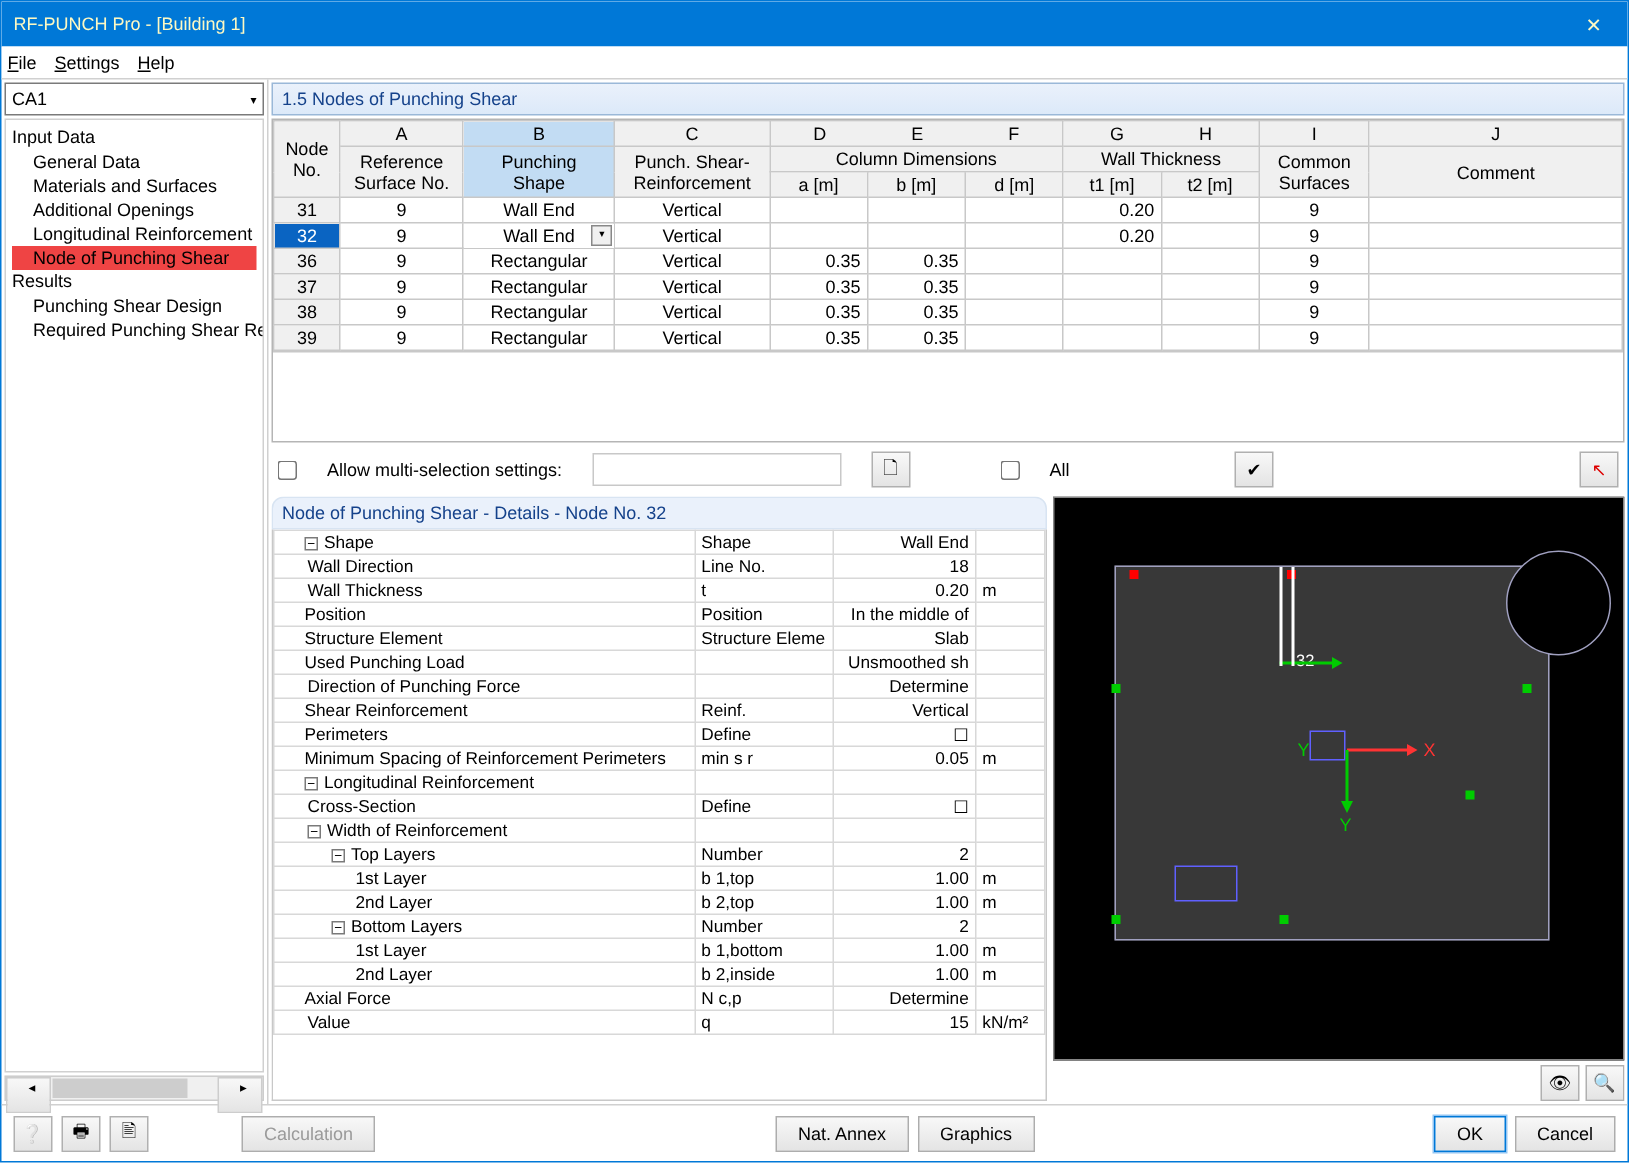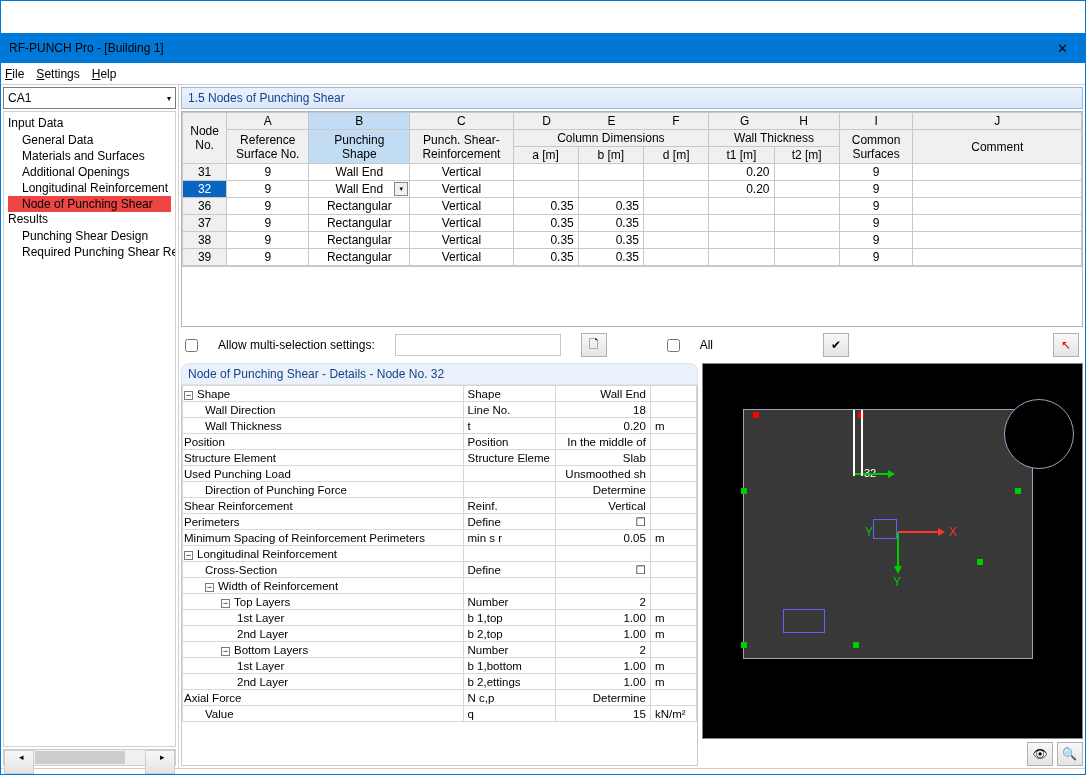--- a/index.html
+++ b/index.html
@@ -1,17 +1,17 @@
 <!DOCTYPE html>
 <html><head>
 <meta charset="utf-8">
 <style>
   * { box-sizing: border-box; margin: 0; padding: 0; font-family: "Segoe UI", Tahoma, sans-serif; font-size: 12px; }
   body { background: #fff; width: 1086px; height: 775px; overflow: hidden; border: 1px solid #0078d7; }
-  .titlebar { height: 30px; background: #0078d7; color: #000000; display: flex; align-items: center; padding-left: 8px; margin-top: 32px; }
+  .titlebar { height: 30px; background: #0078d7; color: #fef9c3; display: flex; align-items: center; padding-left: 8px; }
   .titlebar .title { flex: 1; font-size: 12px; }
   .titlebar .close { width: 45px; text-align: center; font-size: 13px; cursor: default; }
   .menubar { height: 22px; background: #fff; border-bottom: 1px solid #d0d0d0; display: flex; align-items: center; padding-left: 4px; gap: 12px; }
   .menubar span { cursor: default; }
   .menubar span u { text-decoration: underline; }
   .content { display: flex; height: calc(100% - 30px - 22px - 38px); }
   .sidebar { width: 178px; border-right: 1px solid #d0d0d0; display: flex; flex-direction: column; }
   .sidebar .combo { height: 22px; border: 1px solid #7a7a7a; margin: 2px; display: flex; align-items: center; padding: 0 4px; background: #fff; justify-content: space-between; }
   .sidebar .combo .arrow { font-size: 8px; }
   .tree { flex: 1; padding: 4px 4px; overflow: hidden; border: 1px solid #d0d0d0; margin: 0 2px 2px 2px; }
@@ -36,21 +36,21 @@
   .allow-row { display: flex; align-items: center; gap: 20px; padding: 6px 4px; }
   .allow-row input[type=checkbox] { width: 13px; height: 13px; }
   .allow-row .longbox { flex: 1; height: 22px; border: 1px solid #c8c8c8; background: #fff; max-width: 355px; }
   .iconbtn { width: 26px; height: 24px; border: 1px solid #b0b0b0; background: linear-gradient(#f8f8f8,#e4e4e4); display: flex; align-items: center; justify-content: center; font-size: 12px; cursor: default; }
   .lower { display: flex; flex: 1; gap: 4px; overflow: hidden; }
   .details { width: 517px; display: flex; flex-direction: column; overflow: hidden; }
   .details .hdr { background: #eaf1fb; color: #15428b; padding: 3px 6px; border: 1px solid #d8e4f2; border-radius: 8px 8px 0 0; }
   .details-body { flex: 1; border: 1px solid #c8c8c8; border-top: none; overflow: hidden; }
   table.det { border-collapse: collapse; width: 100%; }
   table.det td { border: 1px solid #d8d8d8; height: 16px; padding: 0 4px; background: #fff; font-size: 11.5px; white-space: nowrap; overflow: hidden; }
-  table.det td.l1 { padding-left: 1px; }
+  table.det td.l1 { padding-left: 20px; }
   table.det td.l2 { padding-left: 22px; }
   table.det td.l3 { padding-left: 38px; }
   table.det td.l4 { padding-left: 54px; }
   table.det td.r { text-align: right; }
   .toggle { display:inline-block; width:9px; height:9px; border:1px solid #7a7a7a; line-height:7px; font-size:9px; text-align:center; margin-right:4px; }
   .viewer { flex: 1; display: flex; flex-direction: column; }
   .viewport { flex: 1; background: #000; border: 1px solid #868686; position: relative; }
   .shape { position: absolute; background: #383838; border: 1px solid #a0a0c0; }
   .dot { position: absolute; width: 6px; height: 6px; }
   .viewer-btns { display: flex; justify-content: flex-end; gap: 4px; padding-top: 3px; }
@@ -360,21 +360,21 @@
                   <td></td>
                 </tr>
                 <tr>
                   <td class="l4">1st Layer</td>
                   <td>b 1,bottom</td>
                   <td class="r">1.00</td>
                   <td>m</td>
                 </tr>
                 <tr>
                   <td class="l4">2nd Layer</td>
-                  <td>b 2,ettings</td>
+                  <td>b 2,inside</td>
                   <td class="r">1.00</td>
                   <td>m</td>
                 </tr>
                 <tr>
                   <td class="l1">Axial Force</td>
                   <td>N c,p</td>
                   <td class="r">Determine</td>
                   <td></td>
                 </tr>
                 <tr>

